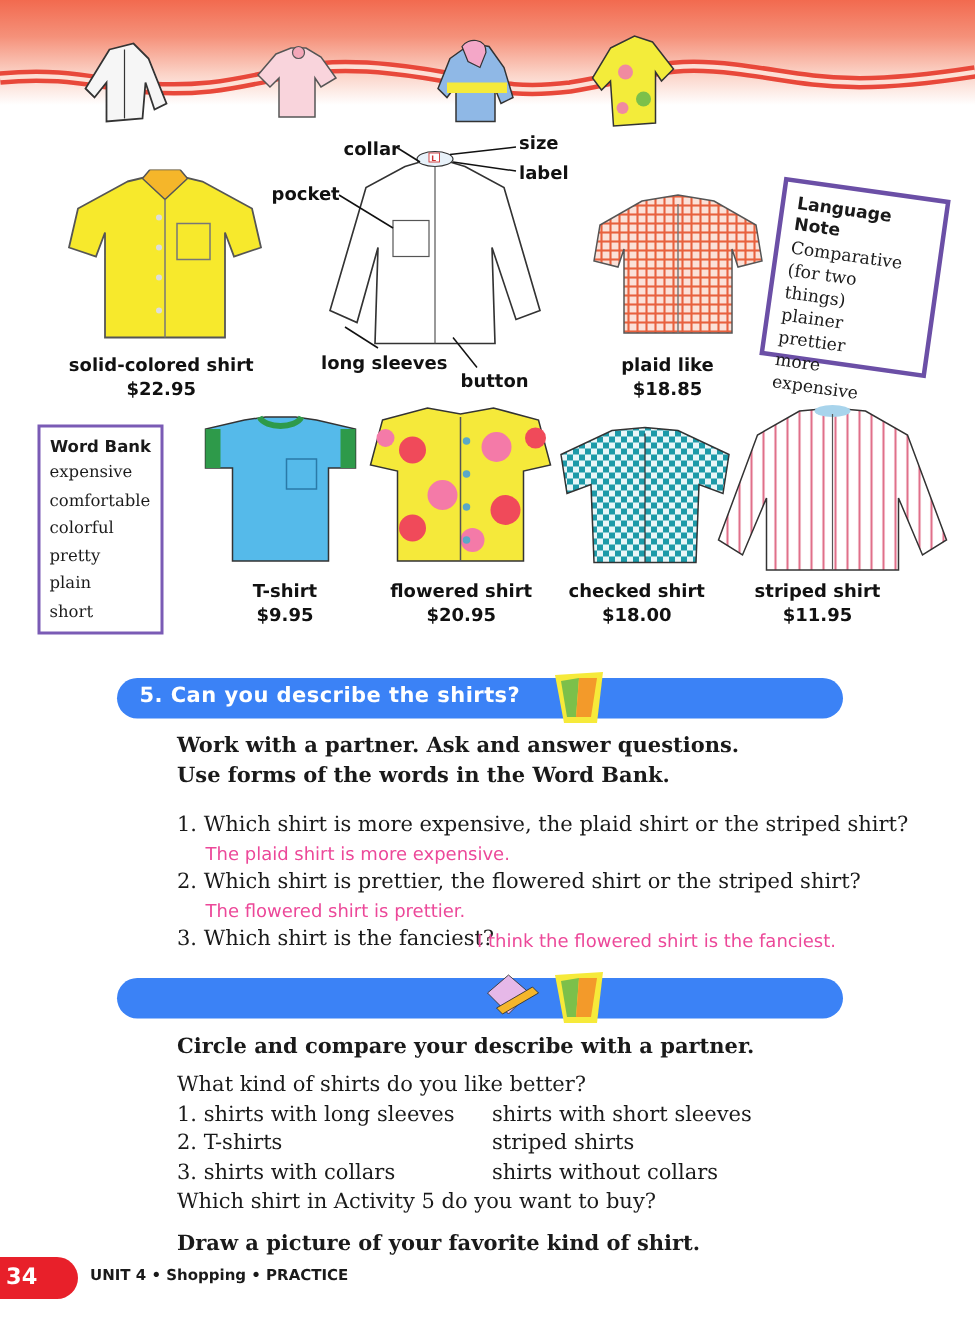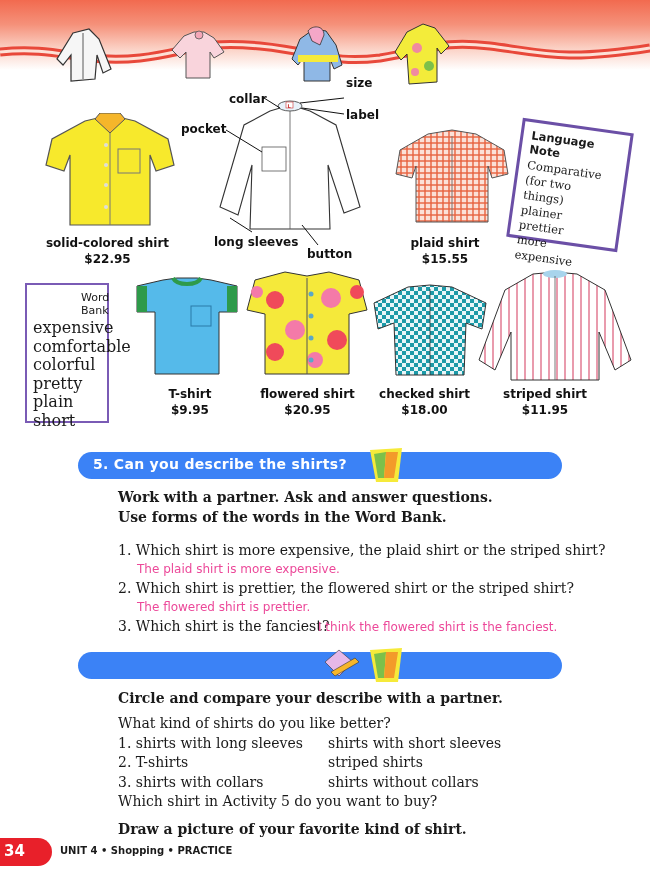--- a/index.html
+++ b/index.html
@@ -20,22 +20,22 @@
     position: absolute; left: 514px; top: 125px; width: 112px; height: 120px;
     border: 3px solid #6b4fa6; background: #fff; transform: rotate(8deg);
     padding: 6px 8px; box-sizing: border-box;
   }
   .note-title { font-family: "DejaVu Sans", sans-serif; font-weight: bold; font-size: 11.5px; margin-bottom: 2px; }
   .note-line { font-family: "DejaVu Serif", serif; font-size: 11.5px; line-height: 15px; }
   .wb-box {
     position: absolute; left: 25px; top: 283px; width: 84px; height: 140px;
     border: 2px solid #7a5bb5; background: #fff; box-sizing: border-box; padding: 6px 6px;
   }
-  .wb-title { font-family: "DejaVu Sans", sans-serif; font-weight: normal; font-size: 11px; text-align: center; margin-bottom: 2px; margin-left: 48px; }
-  .wb-item { font-family: "DejaVu Serif", serif; font-size: 16px; line-height: 18.5px; }
+  .wb-title { font-family: "DejaVu Sans", sans-serif; font-weight: bold; font-size: 11px; text-align: center; margin-bottom: 2px; }
+  .wb-item { font-family: "DejaVu Serif", serif; font-size: 11px; line-height: 18.5px; }
   .section-bar {
     position: absolute; left: 78px; width: 484px; height: 27px;
     background: #3b82f6; border-radius: 14px;
   }
   .section-title {
     position: absolute; left: 15px; top: 4px; color: #fff;
     font-family: "DejaVu Sans", sans-serif; font-weight: bold; font-size: 14px; letter-spacing: 0.3px;
   }
   .instr { position: absolute; font-weight: bold; font-size: 14px; line-height: 20px; }
   .q { position: absolute; font-size: 14px; line-height: 18px; }
@@ -96,21 +96,21 @@
 <svg class="abs" style="left:210px;top:95px" width="160" height="150">
   <path d="M60,16 L80,10 L100,16 L126,30 L150,112 L134,118 L118,70 L120,134 L40,134 L42,70 L28,120 L10,112 L34,30 Z" fill="#fff" stroke="#333" stroke-width="1.1"></path>
   <ellipse cx="80" cy="11" rx="12" ry="5" fill="#e8f2fa" stroke="#333" stroke-width="0.8"></ellipse>
   <rect x="76" y="7" width="7" height="6" fill="#fff" stroke="#c33" stroke-width="0.6"></rect>
   <text x="77.5" y="12.5" font-size="5" fill="#c33" font-family="DejaVu Sans, sans-serif" font-weight="bold">L</text>
   <line x1="80" y1="16" x2="80" y2="134" stroke="#555" stroke-width="0.8"></line>
   <rect x="52" y="52" width="24" height="24" fill="none" stroke="#555" stroke-width="0.8"></rect>
 </svg>
 <div class="part-lbl" style="left:229px;top:92px">collar</div>
 <div class="part-lbl" style="left:181px;top:122px">pocket</div>
-<div class="part-lbl" style="left:346px;top:76px">size</div>
+<div class="part-lbl" style="left:346px;top:88px">size</div>
 <div class="part-lbl" style="left:346px;top:108px">label</div>
 <div class="part-lbl" style="left:214px;top:235px">long sleeves</div>
 <div class="part-lbl" style="left:307px;top:247px">button</div>
 <svg class="abs" style="left:0;top:0" width="650" height="270">
   <line x1="264" y1="98" x2="280" y2="108" stroke="#111" stroke-width="1"></line>
   <line x1="226" y1="130" x2="262" y2="152" stroke="#111" stroke-width="1"></line>
   <line x1="344" y1="98" x2="300" y2="103" stroke="#111" stroke-width="1"></line>
   <line x1="344" y1="114" x2="302" y2="108" stroke="#111" stroke-width="1"></line>
   <line x1="230" y1="218" x2="252" y2="232" stroke="#111" stroke-width="1"></line>
   <line x1="318" y1="245" x2="302" y2="225" stroke="#111" stroke-width="1"></line>
@@ -121,22 +121,22 @@
     <pattern id="plaid" width="6" height="6" patternUnits="userSpaceOnUse">
       <rect width="6" height="6" fill="#fbe1d8"></rect>
       <line x1="0" y1="3" x2="6" y2="3" stroke="#e8613e" stroke-width="1.4"></line>
       <line x1="3" y1="0" x2="3" y2="6" stroke="#e8613e" stroke-width="1.4"></line>
     </pattern>
   </defs>
   <path d="M36,6 L60,2 L84,6 L112,22 L116,46 L100,50 L96,38 L96,94 L24,94 L24,38 L20,50 L4,46 L8,22 Z" fill="url(#plaid)" stroke="#555" stroke-width="1"></path>
   <line x1="60" y1="8" x2="60" y2="94" stroke="#777" stroke-width="1"></line>
 </svg>
 <div class="lbl abs" style="left:395px;top:235px;width:100px">
-  <div>plaid shirt</div>
-  <div>$15.55</div>
+  <div>plaid like</div>
+  <div>$18.85</div>
 </div>
 
 <div class="note-box">
   <div class="note-title">Language Note</div>
   <div class="note-line">Comparative</div>
   <div class="note-line">(for two things)</div>
   <div class="note-line">plainer</div>
   <div class="note-line">prettier</div>
   <div class="note-line">more expensive</div>
 </div>

